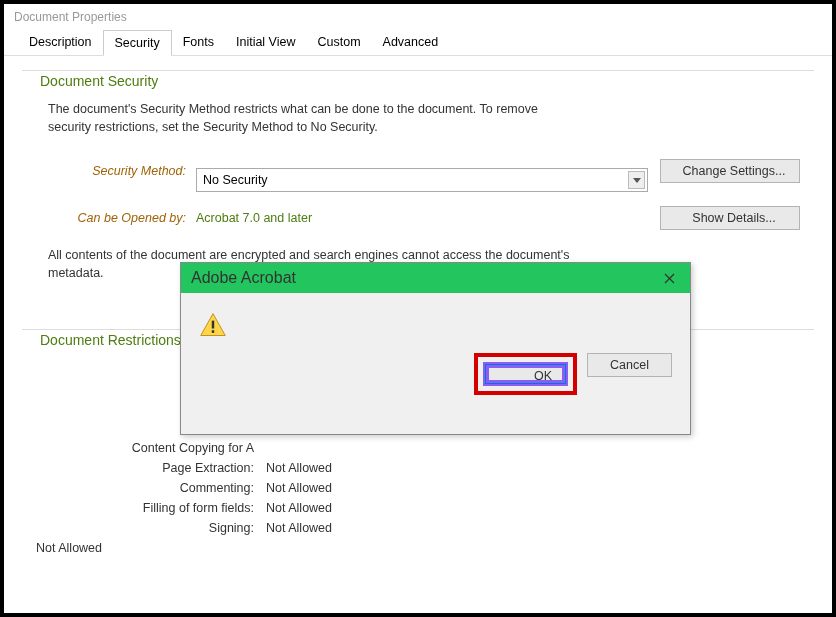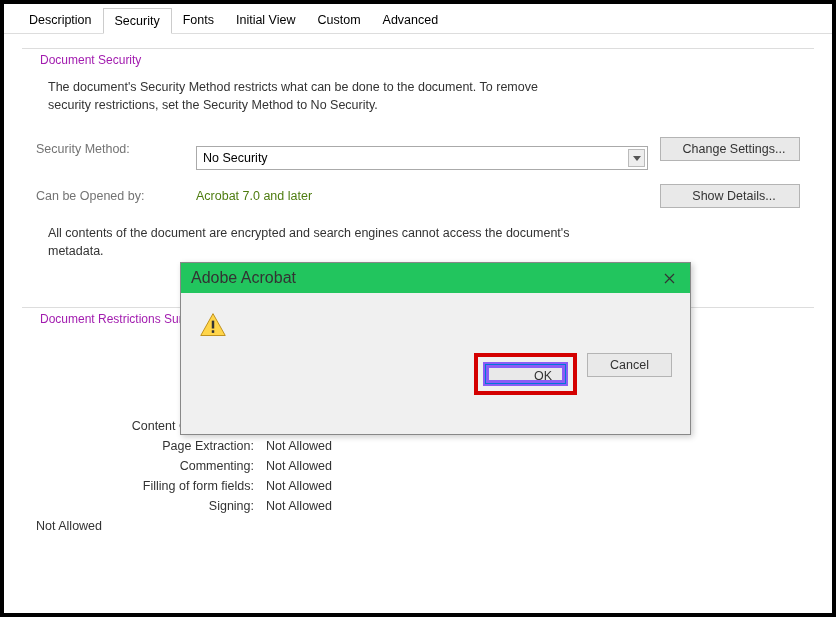--- a/index.html
+++ b/index.html
@@ -4,24 +4,24 @@
   <style>
     * { box-sizing: border-box; font-family: "Segoe UI", Tahoma, sans-serif; }
     body { margin: 0; background: #fff; }
     .frame { width: 836px; height: 617px; border: 4px solid #000; background: #fff; position: relative; overflow: hidden; }
     .titlebar { padding: 6px 10px 2px; font-size: 12px; color: #999; }
     .tabs { display: flex; padding-left: 14px; font-size: 12.5px; color: #000000; border-bottom: 1px solid #ddd; margin-top: 4px; }
     .tab { padding: 5px 11px; cursor: pointer; }
     .tab.active { border: 1px solid #ccc; border-bottom: 1px solid #fff; margin-bottom: -1px; background: #fff; }
     .fieldset { margin: 6px 18px 0; position: relative; padding: 10px 14px 6px; }
     .fieldset::before { content: ""; position: absolute; left: 0; right: 0; top: 8px; bottom: 0; border-top: 1px solid #ddd; pointer-events: none; }
-    .legend { position: relative; display: inline-block; background: #fff; padding: 0 4px; font-size: 12px; color: #a21caf; }
+    .legend { position: relative; display: inline-block; background: #fff; padding: 0 4px; font-size: 14px; color: #4d7c0f; }
     .desc { font-size: 12.5px; color: #333; margin: 10px 0 14px 12px; line-height: 1.45; max-width: 530px; }
     .row { display: flex; align-items: center; margin: 8px 0 8px 0; }
-    .label { width: 160px; text-align: left; font-size: 12.5px; color: #737373; padding-right: 10px; }
+    .label { width: 160px; text-align: right; font-size: 12.5px; color: #a16207; padding-right: 10px; font-style: italic; }
     .value { font-size: 12.5px; color: #4d7c0f; }
     .select { flex: 1; max-width: 498px; height: 24px; border: 1px solid #aaa; background: #fff; font-size: 12.5px; padding: 2px 6px; display: flex; justify-content: space-between; align-items: center; margin-top: 18px; }
     .select-caret { border: 1px solid #bbb; width: 17px; height: 18px; display: flex; align-items: center; justify-content: center; background: #eee; font-size: 9px; color: #555; margin-right: -4px; }
     .btn { width: 140px; height: 24px; border: 1px solid #b4b4b4; background: #e9e9e9; font-size: 12.5px; color: #333; cursor: pointer; margin-left: 12px; padding-left: 14px; }
     .right-col { margin-left: auto; display: flex; }
     .note { font-size: 12.5px; color: #333; margin: 16px 0 10px 12px; line-height: 1.45; max-width: 530px; }
     .restrictions { margin: 22px 18px 0; position: relative; padding: 10px 14px 6px; }
     .restrictions::before { content: ""; position: absolute; left: 0; right: 0; top: 8px; bottom: 0; border-top: 1px solid #ddd; pointer-events: none; }
     .perm-row { display: flex; margin: 6px 0; font-size: 12.5px; color: #333; }
     .perm-label { width: 230px; text-align: right; padding-right: 12px; }
@@ -33,20 +33,21 @@
     .warn-icon { width: 28px; height: 28px; margin-right: 16px; margin-top: -2px; }
     .dlg-buttons { display: flex; justify-content: flex-end; gap: 10px; padding: 4px 18px 12px; }
     .dlg-btn { width: 85px; height: 24px; border: 1px solid #b4b4b4; background: #e9e9e9; font-size: 12.5px; color: #333; cursor: pointer; }
     .dlg-btn.primary { border: 6px solid #8b5cf6; outline: 1px solid #0078d7; outline-offset: -3px; padding-left: 41px; }
     .hl { border: 4px solid #d40000; padding: 5px; display: inline-flex; }
   </style>
 </head>
 <body>
 
 <div class="frame">
+  <div class="titlebar">Document Properties</div>
 
   <div class="tabs">
     <div class="tab">Description</div>
     <div class="tab active">Security</div>
     <div class="tab">Fonts</div>
     <div class="tab">Initial View</div>
     <div class="tab">Custom</div>
     <div class="tab">Advanced</div>
   </div>
 

